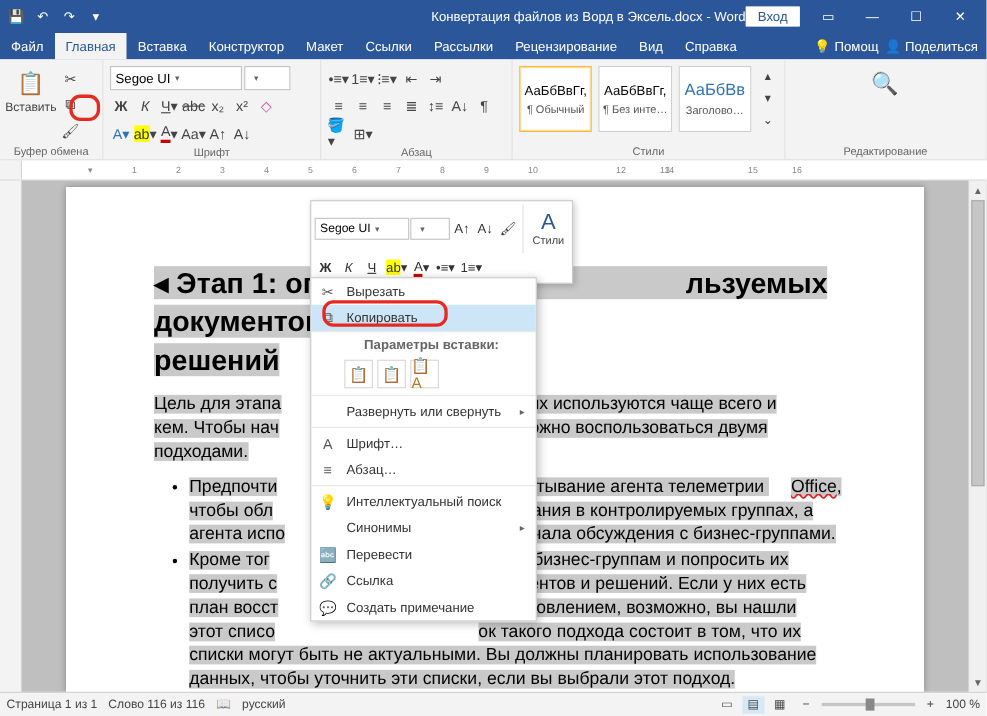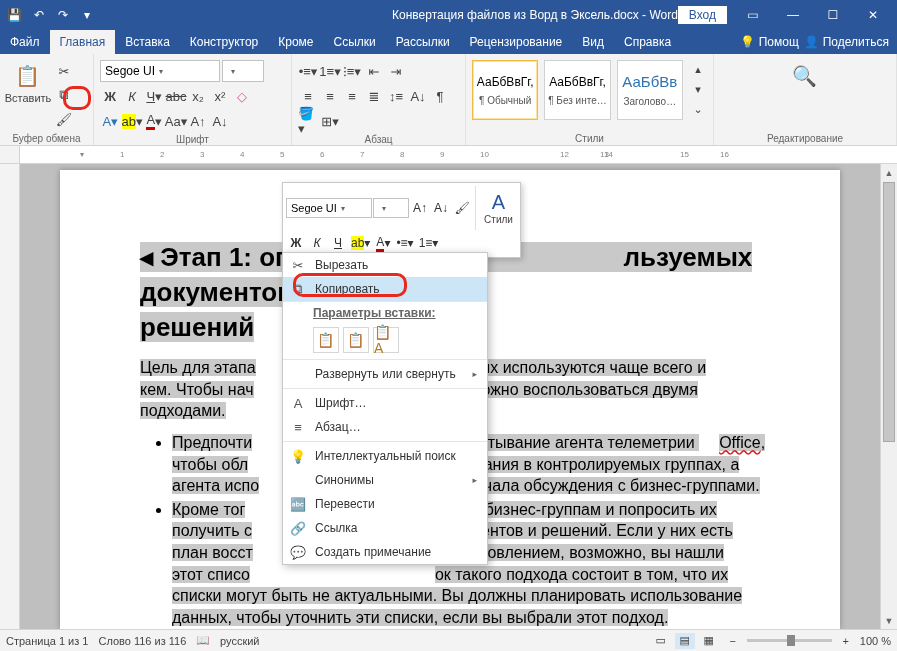--- a/index.html
+++ b/index.html
@@ -78,21 +78,21 @@
 .mini-toolbar .combo { height: 20px; font-size: 11px; }
 .mini-toolbar .stylesbig { width: 42px; height: 44px; display: flex; flex-direction: column; align-items: center; justify-content: center; font-size: 10px; color: #444; border-left: 1px solid #e0e0e0; margin-left: 2px; padding-left: 4px; }
 .mini-toolbar .stylesbig .ico { font-size: 20px; color: #2b579a; }
 
 
 .context-menu { position: absolute; left: 282px; top: 252px; width: 206px; background: #fff; border: 1px solid #c8c8c8; box-shadow: 2px 2px 8px rgba(0,0,0,0.25); font-size: 12px; }
 .context-menu .item { height: 24px; display: flex; align-items: center; padding: 0 10px 0 6px; gap: 8px; color: #333; }
 .context-menu .item .ico { width: 18px; text-align: center; color: #555; font-size: 13px; }
 .context-menu .item .arr { margin-left: auto; font-size: 9px; color: #666; }
 .context-menu .item:hover, .context-menu .item.hover { background: #cde6f7; }
-.context-menu .header { height: 22px; display: flex; align-items: center; padding-left: 30px; color: #666; font-weight: 600; border-top: 1px solid #e5e5e5; text-decoration: underline; }
+.context-menu .header { height: 22px; display: flex; align-items: center; padding-left: 48px; color: #666; font-weight: 600; border-top: 1px solid #e5e5e5; }
 .context-menu .paste-row { display: flex; gap: 4px; padding: 4px 6px 4px 30px; }
 .context-menu .paste-row .pico { width: 26px; height: 26px; border: 1px solid #d6d6d6; display: flex; align-items: center; justify-content: center; font-size: 14px; color: #b07e1d; background: #fff; }
 .context-menu .sep { height: 1px; background: #e5e5e5; margin: 2px 0; }
 
 
 .annot { position: absolute; border: 3px solid #e8291f; border-radius: 10px; pointer-events: none; }
 </style>
 </head>
 <body>
 
@@ -109,21 +109,21 @@
   <div class="winbtn">—</div>
   <div class="winbtn">☐</div>
   <div class="winbtn">✕</div>
 </div>
 
 <div class="ribbon-tabs">
   <div class="tab">Файл</div>
   <div class="tab active">Главная</div>
   <div class="tab">Вставка</div>
   <div class="tab">Конструктор</div>
-  <div class="tab">Кроме</div>
+  <div class="tab">Макет</div>
   <div class="tab">Ссылки</div>
   <div class="tab">Рассылки</div>
   <div class="tab">Рецензирование</div>
   <div class="tab">Вид</div>
   <div class="tab">Справка</div>
   <div class="right">
     <span>💡 <span>Помощ</span></span>
     <span>👤 <span>Поделиться</span></span>
   </div>
 </div>

